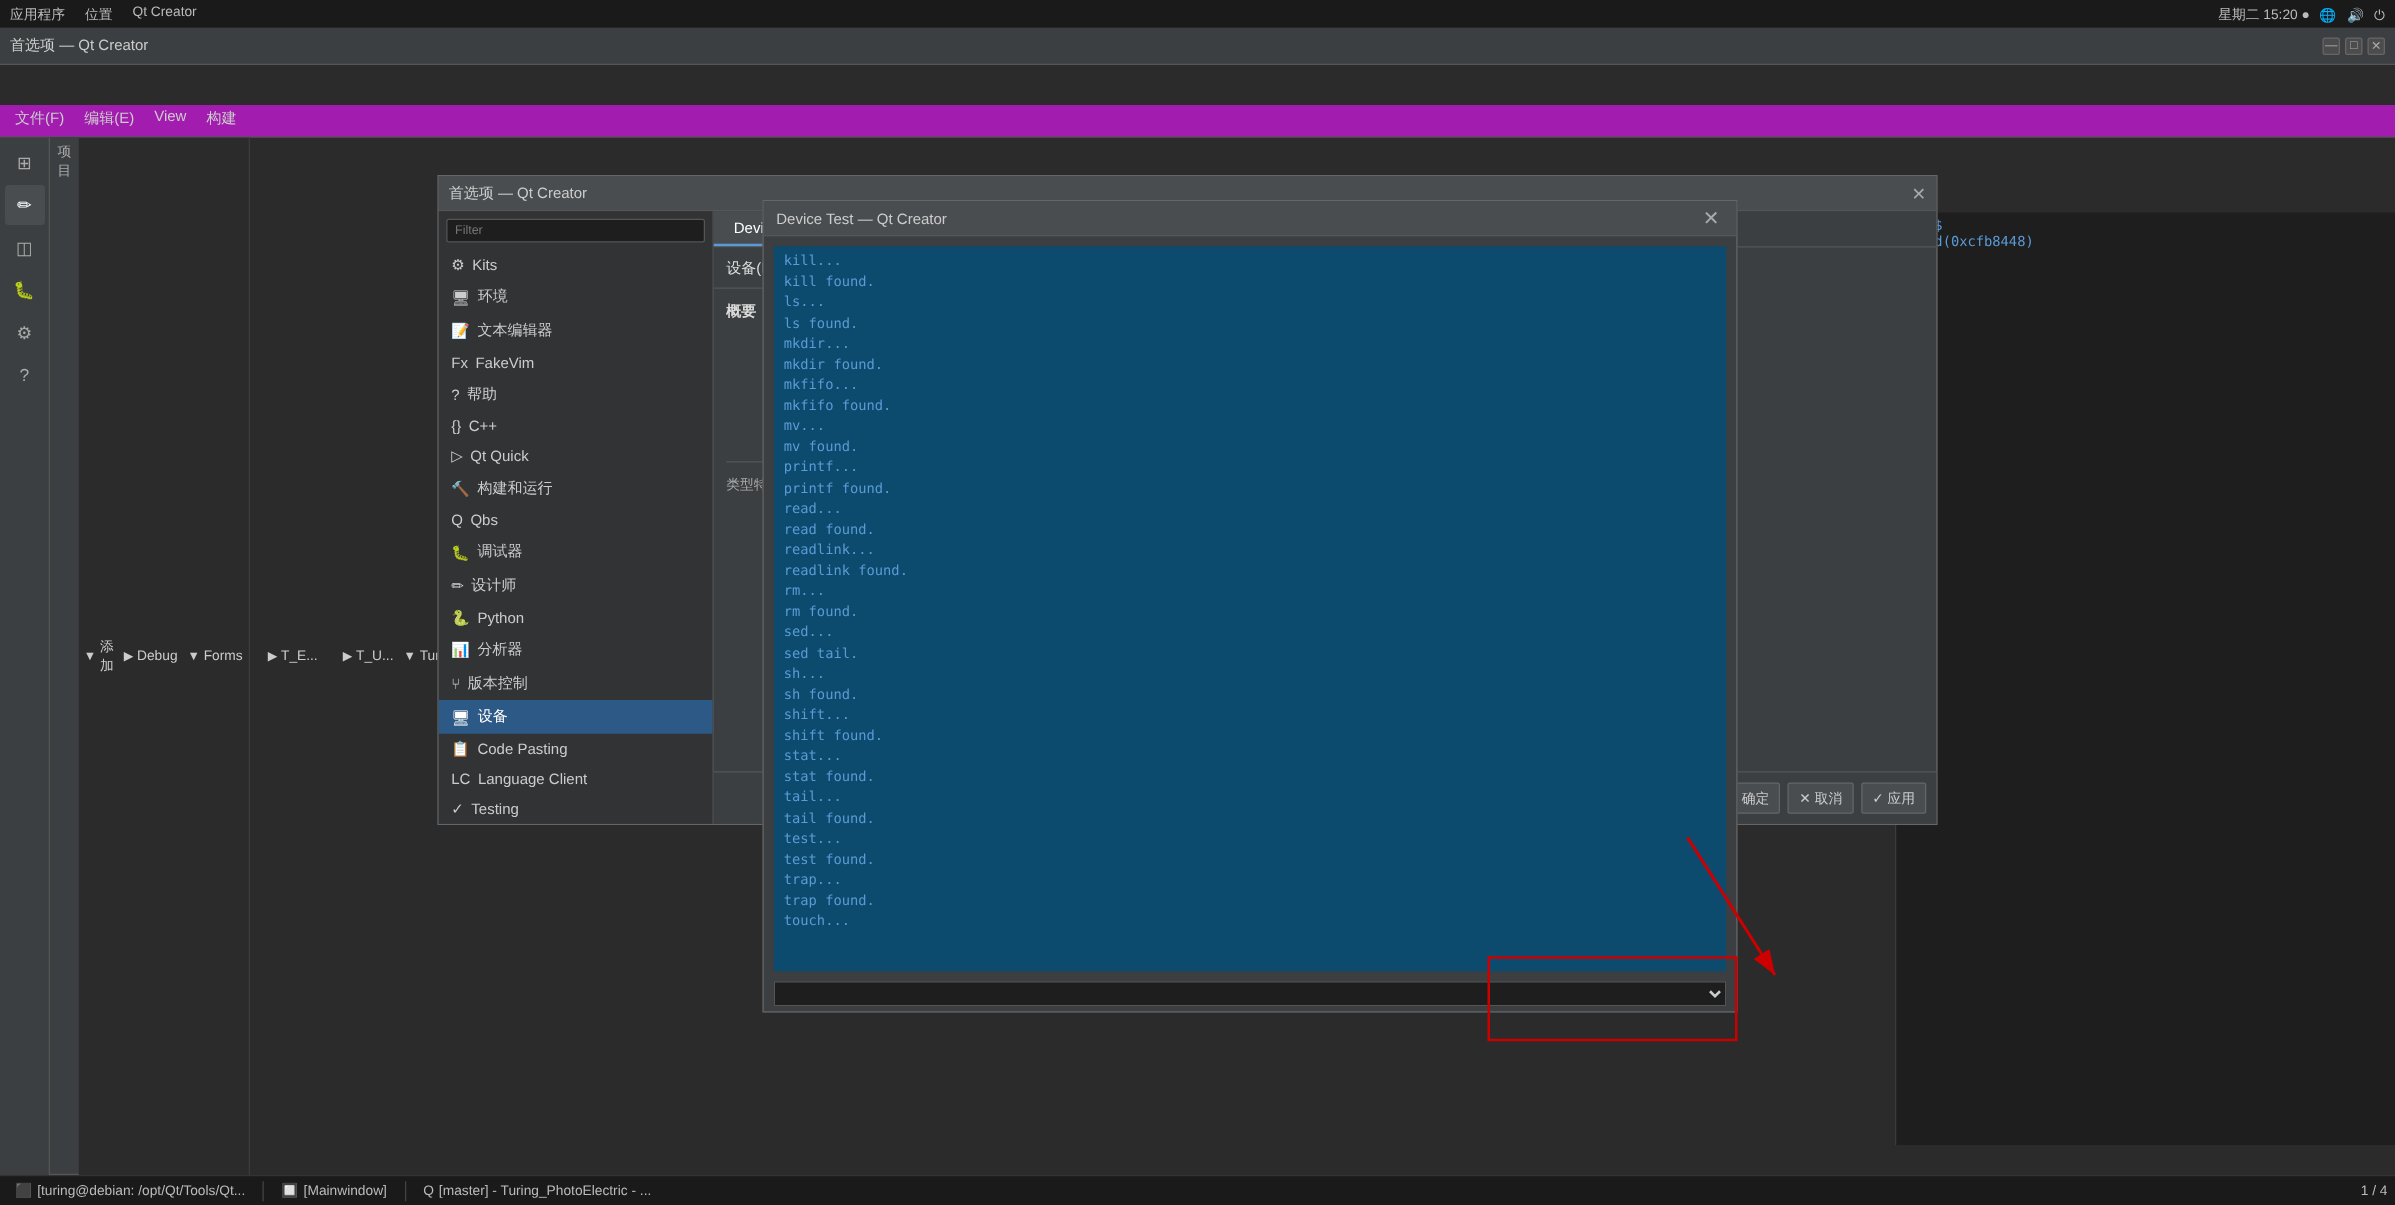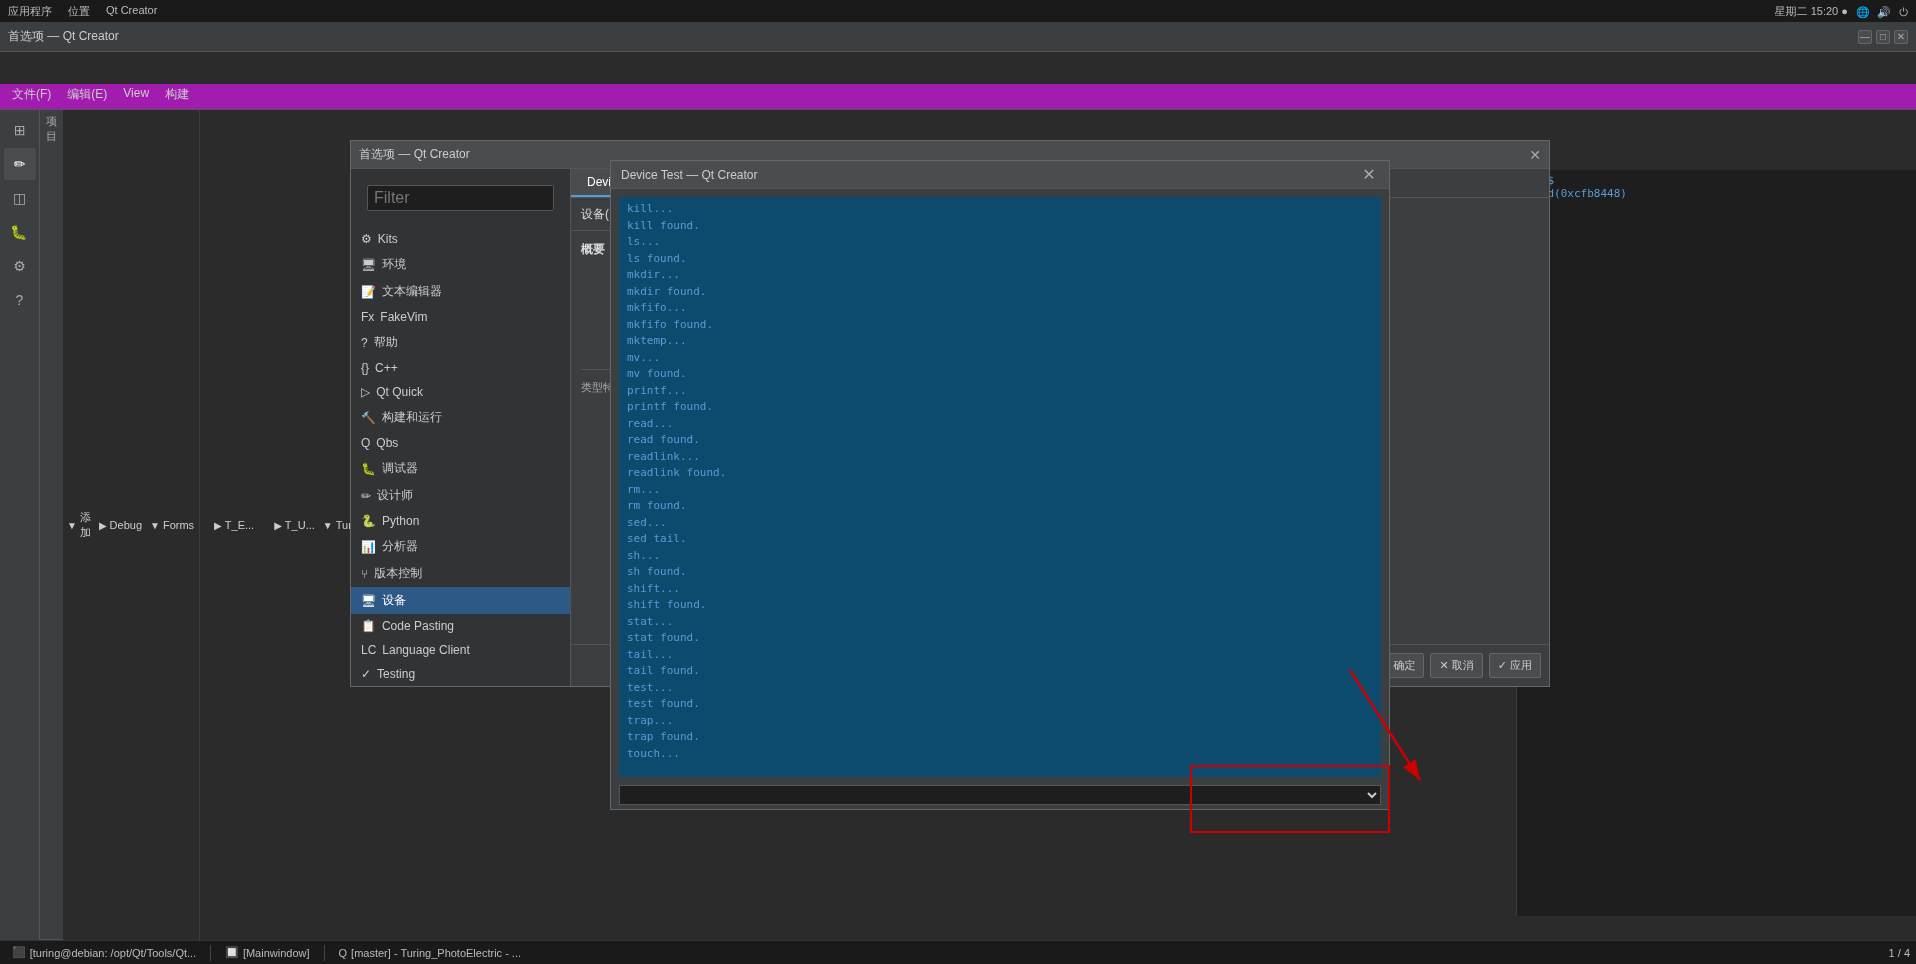--- a/index.html
+++ b/index.html
@@ -161,26 +161,26 @@
 
     
     .pref-nav {
       width: 220px;
       background: #313335;
       border-right: 1px solid #555;
       display: flex;
       flex-direction: column;
     }
     .pref-filter {
-      margin: 16px;
+      margin: 6px;
       padding: 3px 6px;
       background: #1e1e1e;
       border: 1px solid #555;
       color: #ccc;
-      font-size: 16px;
+      font-size: 10px;
       border-radius: 2px;
     }
     .pref-nav-item {
       display: flex;
       align-items: center;
       padding: 5px 10px;
       cursor: pointer;
       color: #ccc;
       font-size: 12px;
       gap: 6px;
@@ -696,21 +696,20 @@
         <div class="dialog-body">
           <div class="dialog-log">
             <div class="success">kill...</div>
             <div class="success">kill found.</div>
             <div class="success">ls...</div>
             <div class="success">ls found.</div>
             <div class="success">mkdir...</div>
             <div class="success">mkdir found.</div>
             <div class="success">mkfifo...</div>
             <div class="success">mkfifo found.</div>
-            <div class="success">mktemp...</div>
             <div class="success">mv...</div>
             <div class="success">mv found.</div>
             <div class="success">printf...</div>
             <div class="success">printf found.</div>
             <div class="success">read...</div>
             <div class="success">read found.</div>
             <div class="success">readlink...</div>
             <div class="success">readlink found.</div>
             <div class="success">rm...</div>
             <div class="success">rm found.</div>

